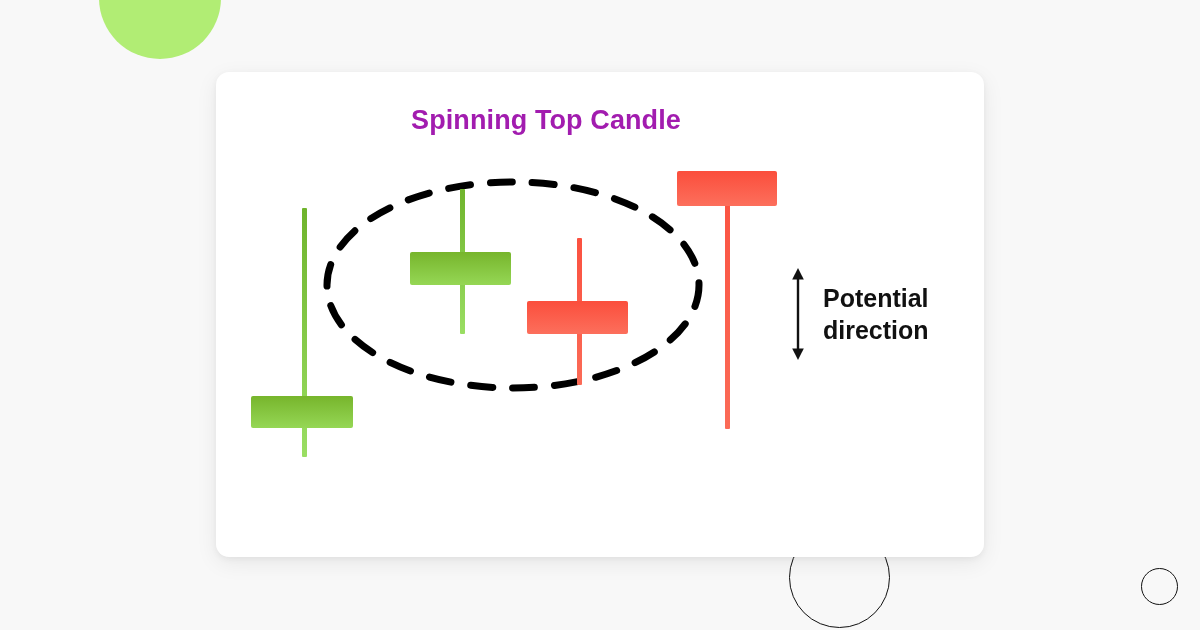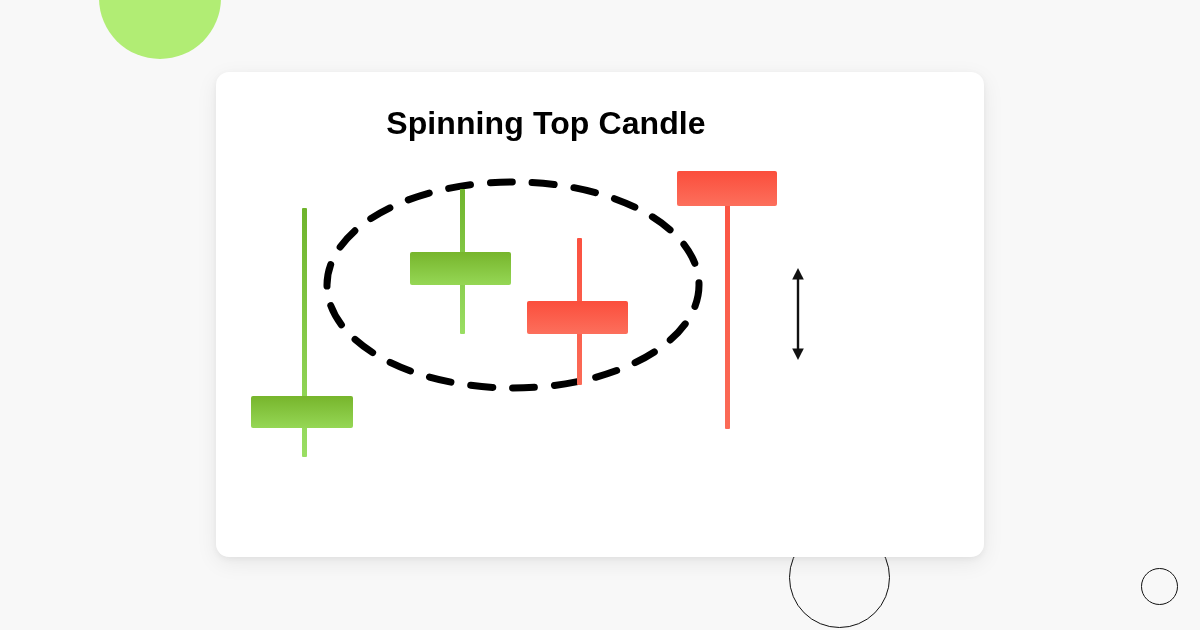--- a/index.html
+++ b/index.html
@@ -59,23 +59,23 @@
     border-radius: 13px;
     box-shadow: 0 6px 22px rgba(0,0,0,0.07), 0 2px 6px rgba(0,0,0,0.05);
   }
 
   #chart-title {
     position: absolute;
     left: 0;
     top: 33px;
     width: 660px;
     text-align: center;
-    font-size: 32px;
+    font-size: 27px;
     font-weight: bold;
-    color: #000000;
+    color: #a21caf;
     letter-spacing: 0.1px;
   }
 
   
   #plot {
     position: absolute;
     left: 0;
     top: 0;
     width: 768px;
     height: 485px;
@@ -160,15 +160,17 @@
           <div class="candle-body body-down" style="left: 461px; top: 99px; width: 100px; height: 35px;"></div>
         </div>
       </div>
 
     <svg id="direction-arrow" viewBox="0 0 22 92" xmlns="http://www.w3.org/2000/svg">
       <line x1="11" y1="8" x2="11" y2="84" stroke="#111111" stroke-width="2.4"></line>
       <polygon points="11,0 5.2,11.5 16.8,11.5" fill="#111111"></polygon>
       <polygon points="11,92 5.2,80.5 16.8,80.5" fill="#111111"></polygon>
     </svg>
 
+    <div id="direction-label">Potential
+direction</div>
 
   </div>
 </div>
 
 </body></html>

